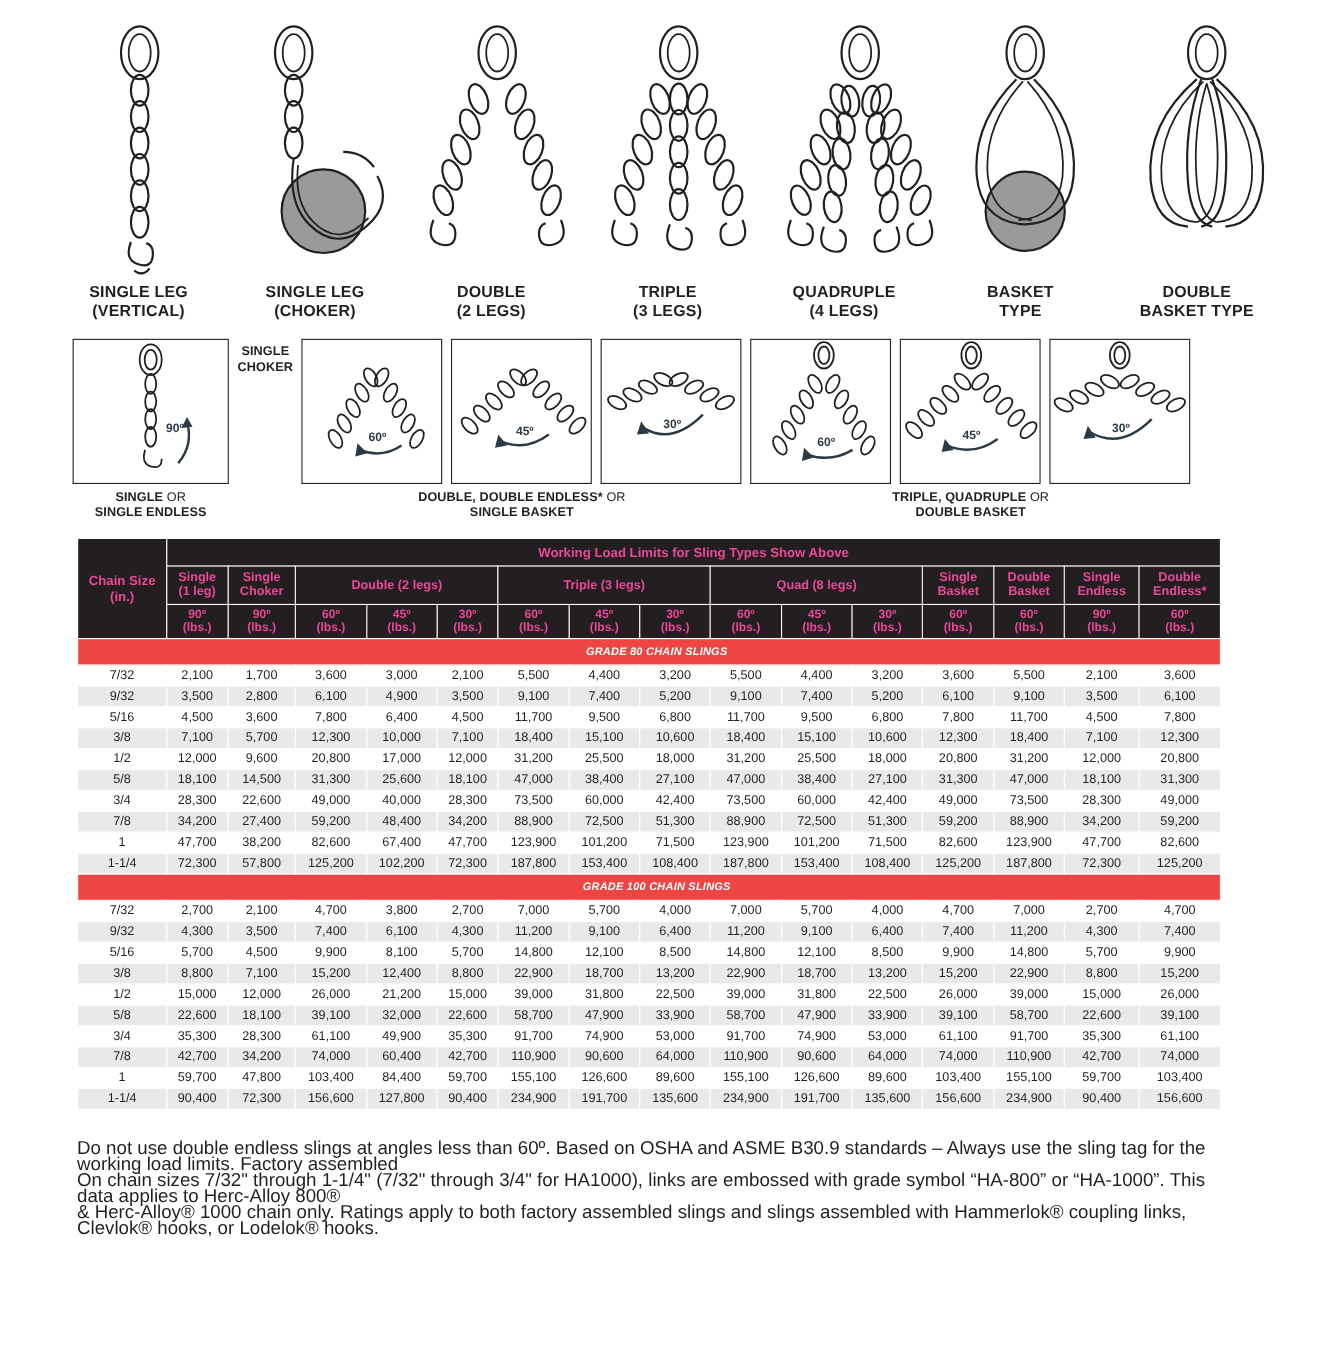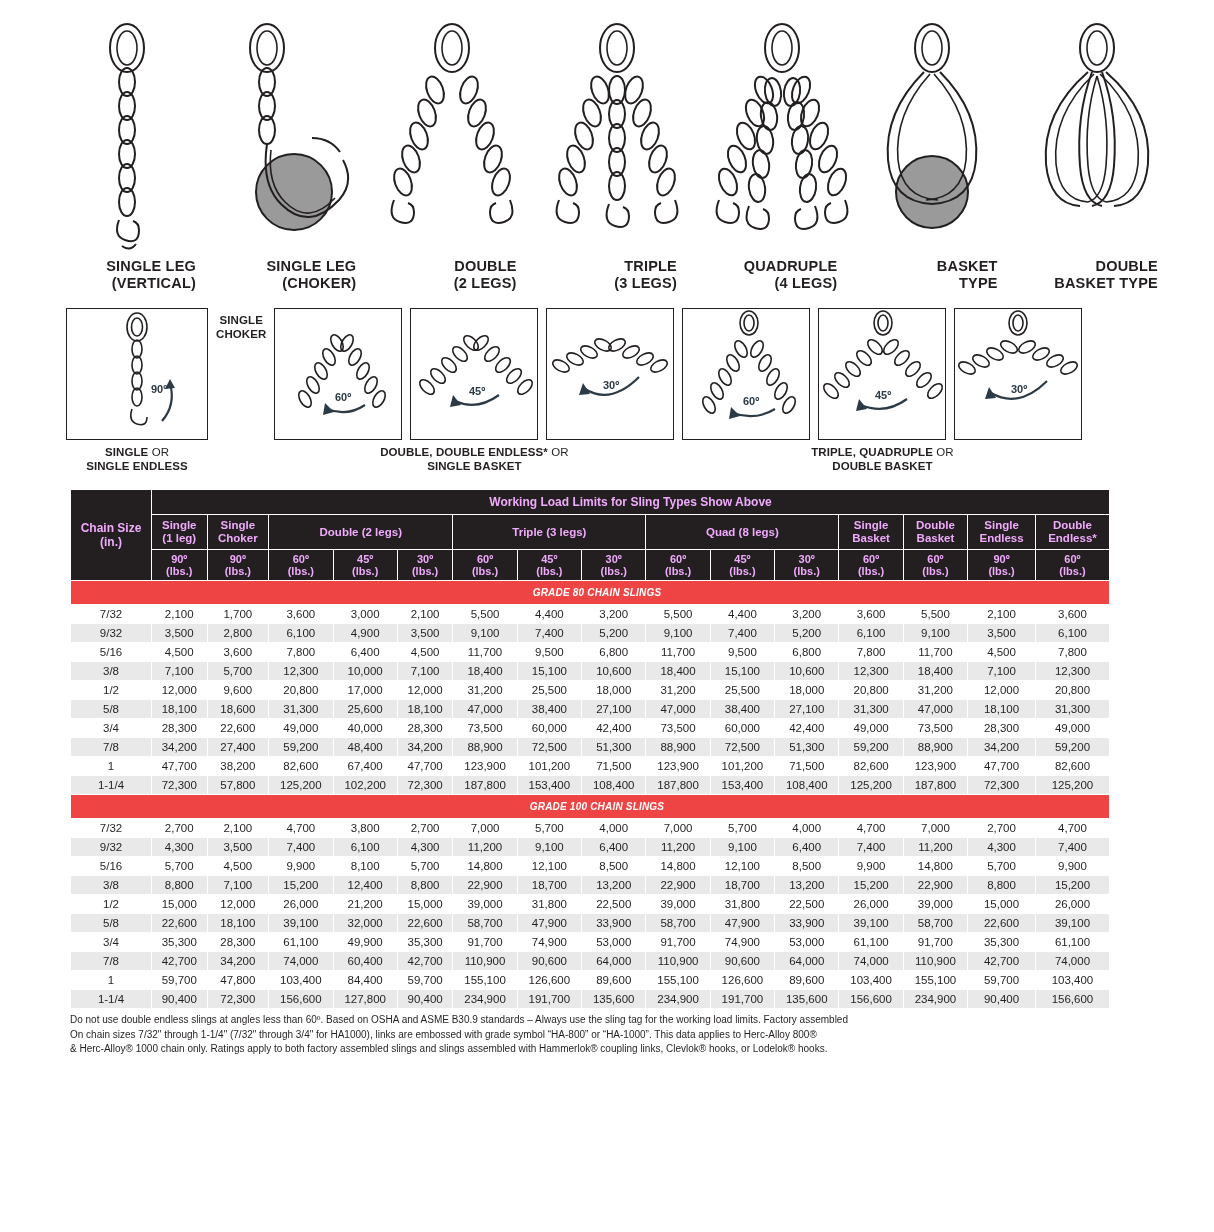--- a/index.html
+++ b/index.html
@@ -5,47 +5,47 @@
   html,body{margin:0;padding:0;background:#ffffff;}
   body{width:1214px;font-family:"Liberation Sans",sans-serif;color:#231f20;}
   .page{width:1214px;position:relative;}
 
   
   .sling-row{display:flex;justify-content:space-between;align-items:flex-end;padding:18px 62px 0 62px;box-sizing:border-box;height:250px;}
   .sling{width:130px;text-align:center;position:relative;height:230px;}
   .sling svg{display:block;margin:0 auto;}
 
   .labels-row{display:flex;justify-content:space-between;padding:8px 56px 0 56px;box-sizing:border-box;}
-  .sling-label{width:140px;text-align:right;font-size:14.5px;font-weight:bold;line-height:17px;letter-spacing:.2px;color:#231f20;}
+  .sling-label{width:140px;text-align:center;font-size:14.5px;font-weight:bold;line-height:17px;letter-spacing:.2px;color:#231f20;}
 
   
   .angle-row{display:flex;gap:8px;padding:16px 62px 0 66px;box-sizing:border-box;align-items:flex-start;}
   .abox{border:1.5px solid #231f20;box-sizing:border-box;height:132px;position:relative;background:#fff;}
   .abox svg{display:block;}
   .grp{display:flex;gap:8px;}
   .cap{font-size:11.5px;font-weight:bold;text-align:center;line-height:14px;margin-top:5px;letter-spacing:.1px;}
   .cap .lt{font-weight:normal;}
   .capwrap{}
 
   
   table.wll{border-collapse:collapse;margin:16px 0 0 70px;width:1040px;font-size:11.5px;}
   table.wll th,table.wll td{border:1px solid #ffffff;text-align:center;}
-  .hdr-dark{background:#231f20;color:#f0abfc;font-weight:bold;}
+  .hdr-dark{background:#231f20;color:#ec4899;font-weight:bold;}
   .hdr-dark.top{font-size:12px;padding:5px 0;}
   .hdr-dark.mid{font-size:11.5px;padding:4px 2px;line-height:13px;}
   .hdr-dark.sub{font-size:11px;padding:3px 2px;line-height:12px;}
   .chain-size-cell{font-size:12px;line-height:14px;}
   .grade-band{background:#ef4444;color:#ffffff;font-weight:bold;font-size:10px;text-align:left;padding:6px 0 6px 14px;letter-spacing:.2px;font-style:italic;}
   td.data{padding:3px 2px;color:#231f20;font-size:11.5px;}
   tr.alt td.data{background:#e9e9e9;}
   tr.plain td.data{background:#ffffff;}
   td.sz{font-size:11.5px;}
 
   
-  .note{margin:4px 0 0 70px;width:1040px;font-size:10px;line-height:14.5px;color:#231f20;}
+  .note{margin:28px 0 0 70px;width:1040px;font-size:17px;line-height:14.5px;color:#231f20;}
   .note p{margin:0;}
 
   .fill-gray{fill:#9a9a9a;stroke:#231f20;stroke-width:2;}
   .ln{fill:none;stroke:#231f20;stroke-width:2;}
   .lnl{fill:none;stroke:#231f20;stroke-width:1.6;}
   .arrow{fill:none;stroke:#2b3a45;stroke-width:2.2;}
   .angtxt{font-family:"Liberation Sans",sans-serif;font-size:11px;font-weight:bold;fill:#2b3a45;}
 </style>
 </head>
 <body>
@@ -595,21 +595,21 @@
           <td class="data">25,500</td>
           <td class="data">18,000</td>
           <td class="data">20,800</td>
           <td class="data">31,200</td>
           <td class="data">12,000</td>
           <td class="data">20,800</td>
         </tr>
         <tr class="alt">
           <td class="data sz">5/8</td>
           <td class="data">18,100</td>
-          <td class="data">18,600</td>
+          <td class="data">14,500</td>
           <td class="data">31,300</td>
           <td class="data">25,600</td>
           <td class="data">18,100</td>
           <td class="data">47,000</td>
           <td class="data">38,400</td>
           <td class="data">27,100</td>
           <td class="data">47,000</td>
           <td class="data">38,400</td>
           <td class="data">27,100</td>
           <td class="data">31,300</td>

